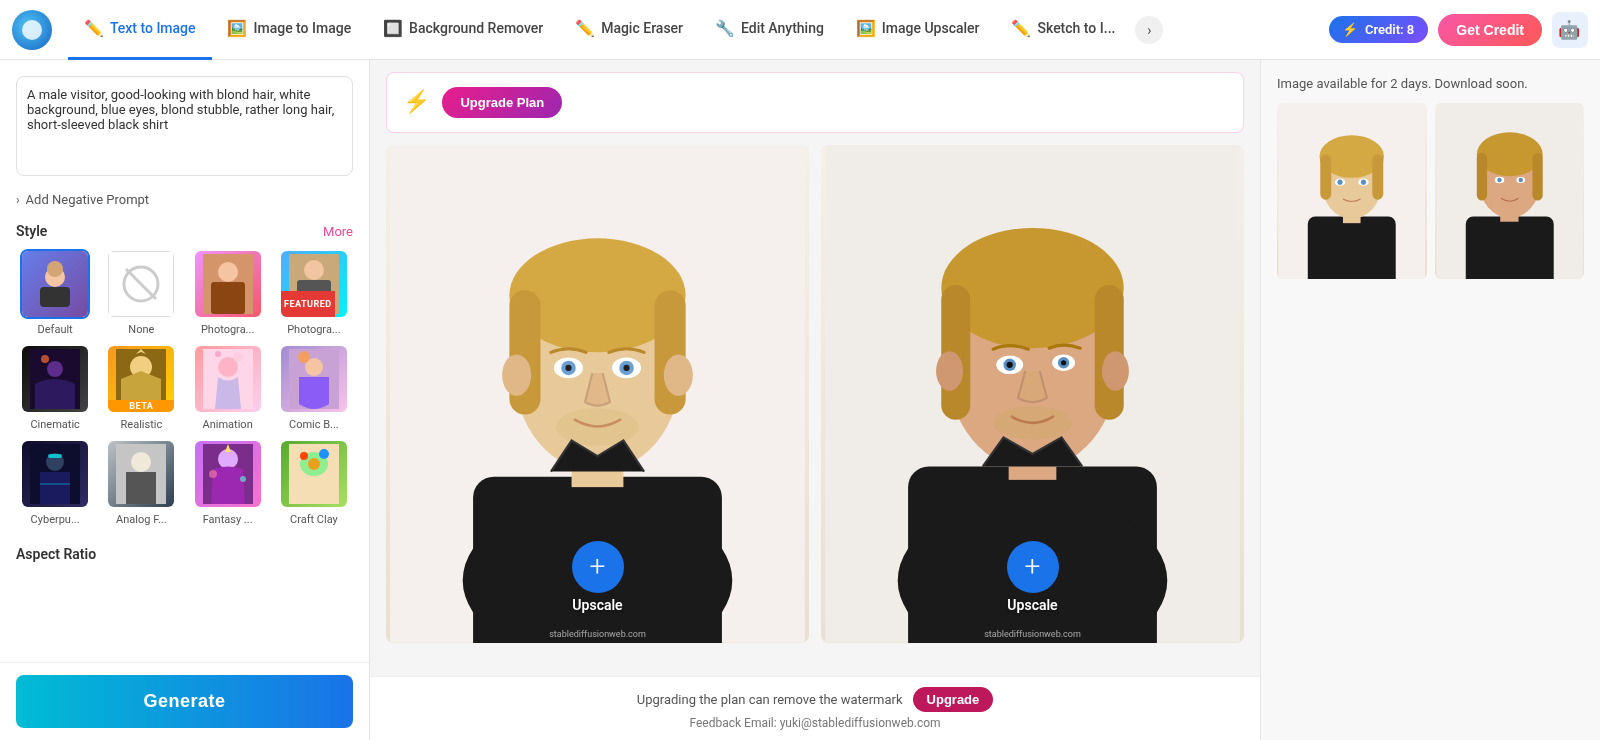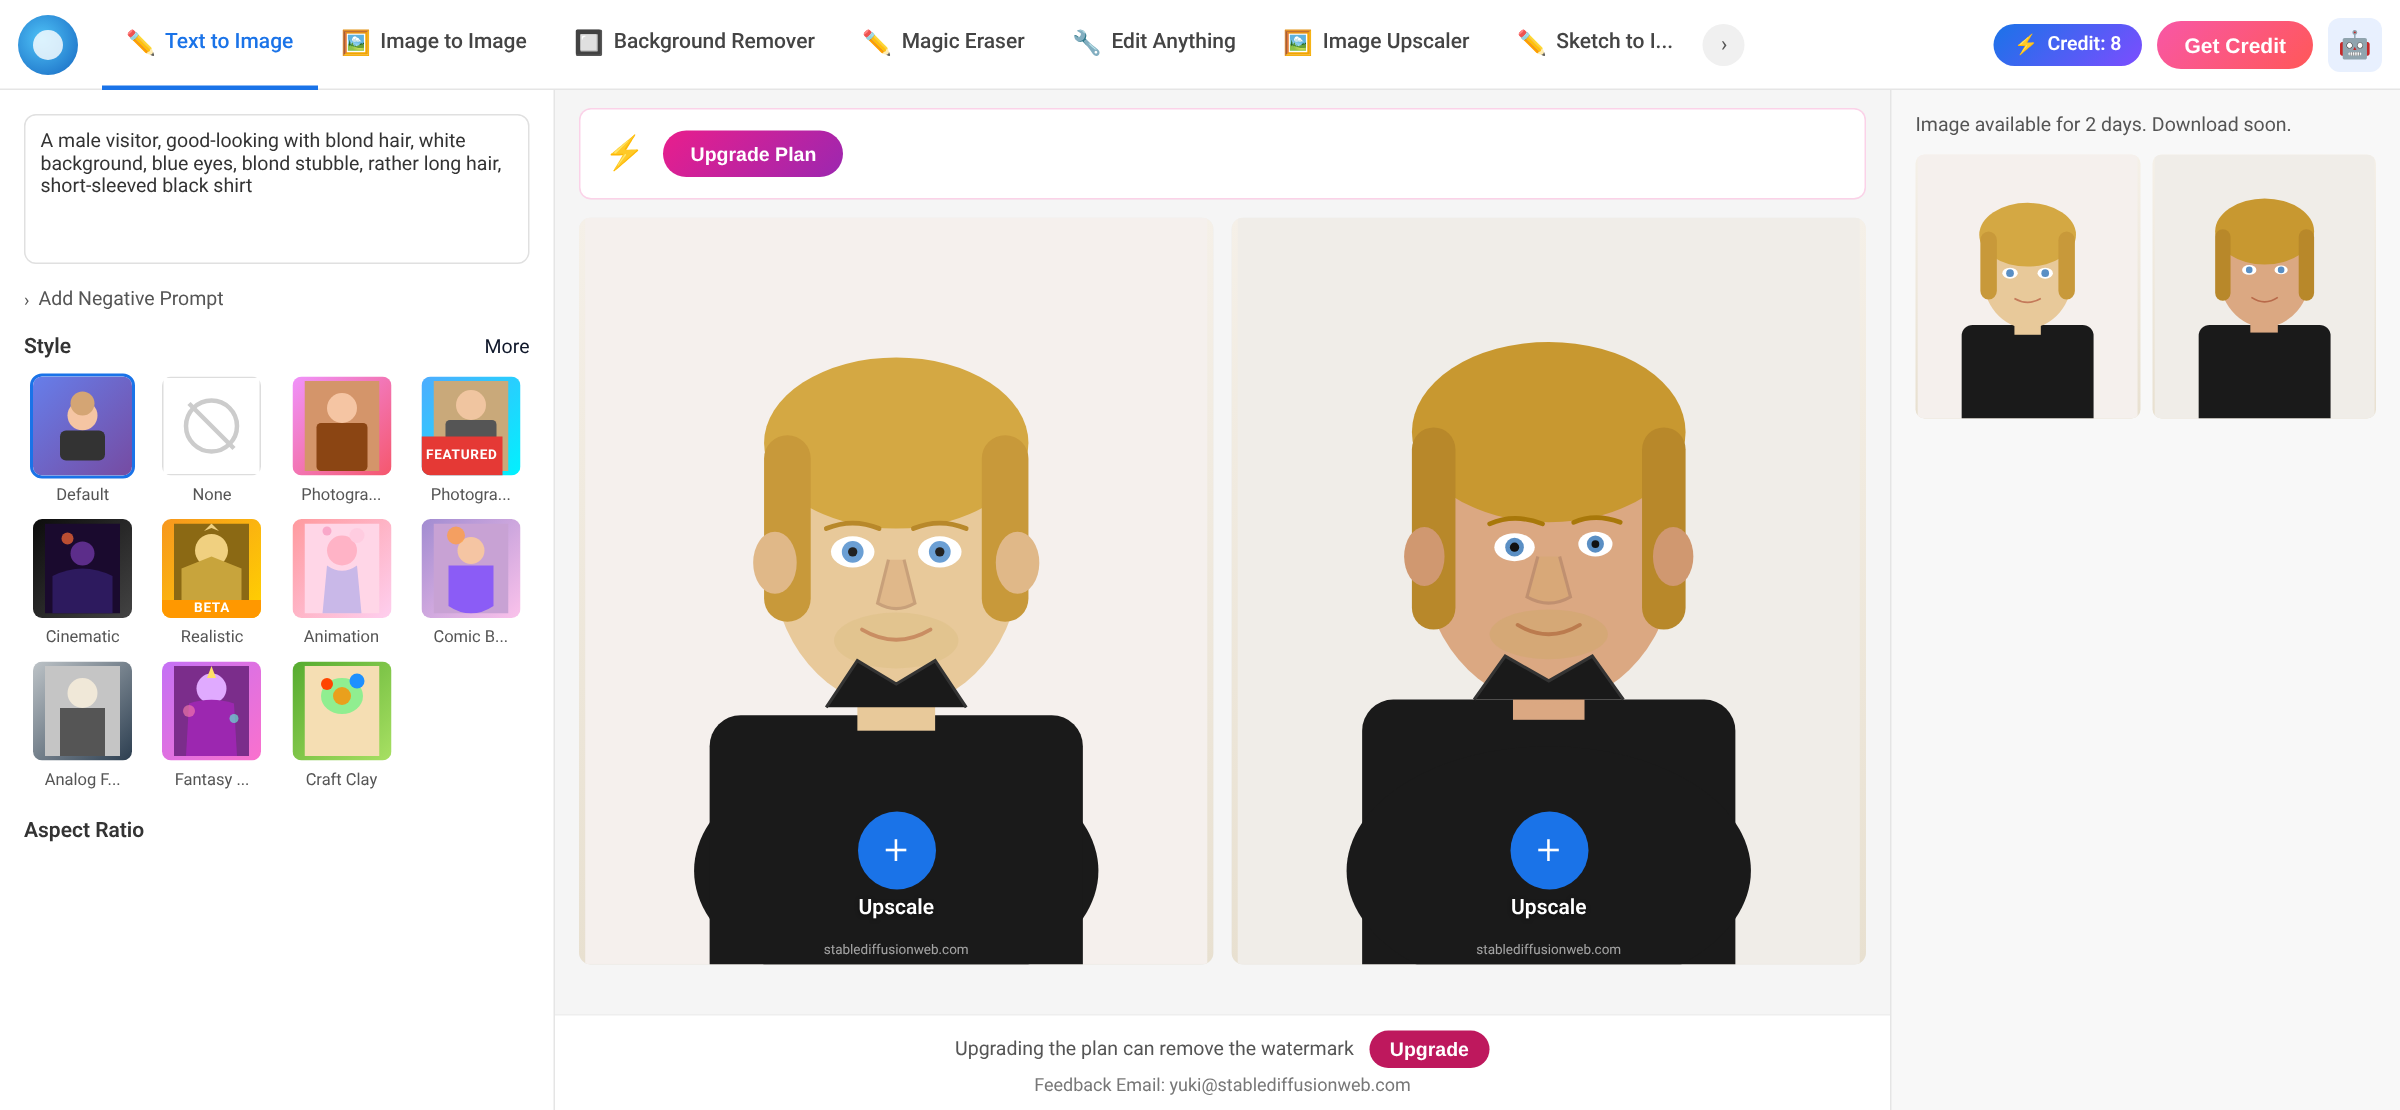--- a/index.html
+++ b/index.html
@@ -77,21 +77,21 @@
       display: flex; align-items: center; gap: 6px; margin-top: 12px;
       color: #555; font-size: 13px; cursor: pointer;
     }
     .add-negative .chevron { font-size: 12px; }
 
     .section-header {
       display: flex; justify-content: space-between; align-items: center;
       margin-top: 16px; margin-bottom: 10px;
     }
     .section-title { font-size: 14px; font-weight: 600; color: #333; }
-    .more-link { font-size: 13px; color: #0f172a; cursor: pointer; }
+    .more-link { font-size: 13px; color: #ec4899; cursor: pointer; }
 
     .style-grid { display: grid; grid-template-columns: repeat(4, 1fr); gap: 8px; }
     .style-item {
       display: flex; flex-direction: column; align-items: center; gap: 4px;
       cursor: pointer;
     }
     .style-thumb {
       width: 70px; height: 70px; border-radius: 8px; overflow: hidden;
       position: relative; border: 2px solid transparent;
     }
@@ -392,20 +392,34 @@
                   <rect width="50" height="60" fill="#c8a2d4"></rect>
                   <circle cx="25" cy="18" r="9" fill="#f5c5a3"></circle>
                   <path d="M10 28 L40 28 L40 55 Q25 65 10 55Z" fill="#8b5cf6"></path>
                   <circle cx="15" cy="8" r="6" fill="#ff9f43" opacity="0.8"></circle>
                 </svg>
             </div>
           </div>
           <span class="style-label">Comic B...</span>
         </div>
 
+        <div class="style-item">
+          <div class="style-thumb">
+            <div class="style-thumb-img s-cyber">
+              <svg width="50" height="60" viewBox="0 0 50 60">
+                  <rect width="50" height="60" fill="#0d0d2e"></rect>
+                  <circle cx="25" cy="18" r="9" fill="#304060"></circle>
+                  <path d="M10 28 L40 28 L40 60 L10 60Z" fill="#1a1a5e"></path>
+                  <rect x="18" y="10" width="14" height="4" rx="2" fill="#00f5ff" opacity="0.7"></rect>
+                  <line x1="10" y1="40" x2="40" y2="40" stroke="#00f5ff" stroke-width="1" opacity="0.5"></line>
+                </svg>
+            </div>
+          </div>
+          <span class="style-label">Cyberpu...</span>
+        </div>
 
         <div class="style-item">
           <div class="style-thumb">
             <div class="style-thumb-img s-analog">
               <svg width="50" height="60" viewBox="0 0 50 60">
                   <rect width="50" height="60" fill="#c5c5c5"></rect>
                   <circle cx="25" cy="18" r="10" fill="#f0e8d8"></circle>
                   <path d="M10 28 L40 28 L40 60 L10 60Z" fill="#555"></path>
                 </svg>
             </div>
@@ -446,20 +460,23 @@
 
       </div>
 
       <div class="aspect-section">
         <div class="section-header">
           <span class="section-title">Aspect Ratio</span>
         </div>
       </div>
     </div>
 
+    <div class="sidebar-footer">
+      <button class="generate-btn">Generate</button>
+    </div>
   </div>
 
   <div class="main-content">
 
     <div class="upgrade-banner">
       <span class="banner-icon">⚡</span>
       <button class="upgrade-plan-btn">Upgrade Plan</button>
     </div>
 
     <div class="image-area">

